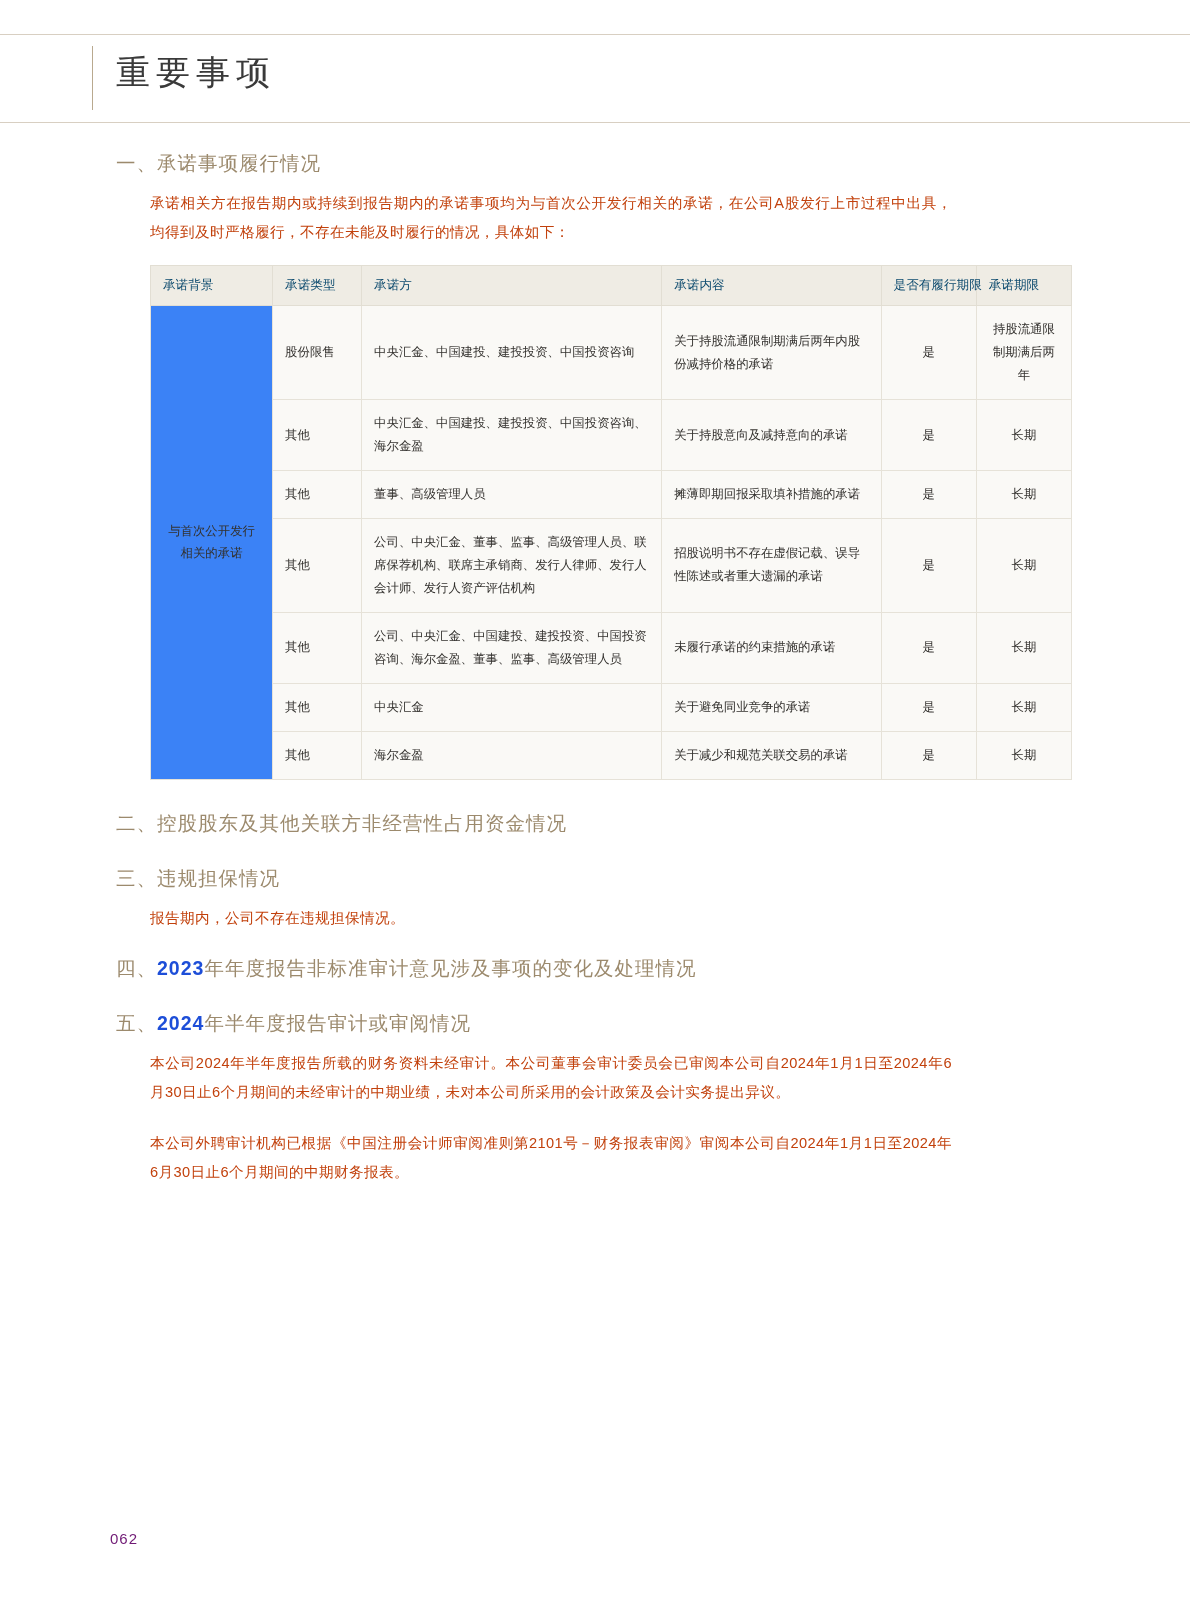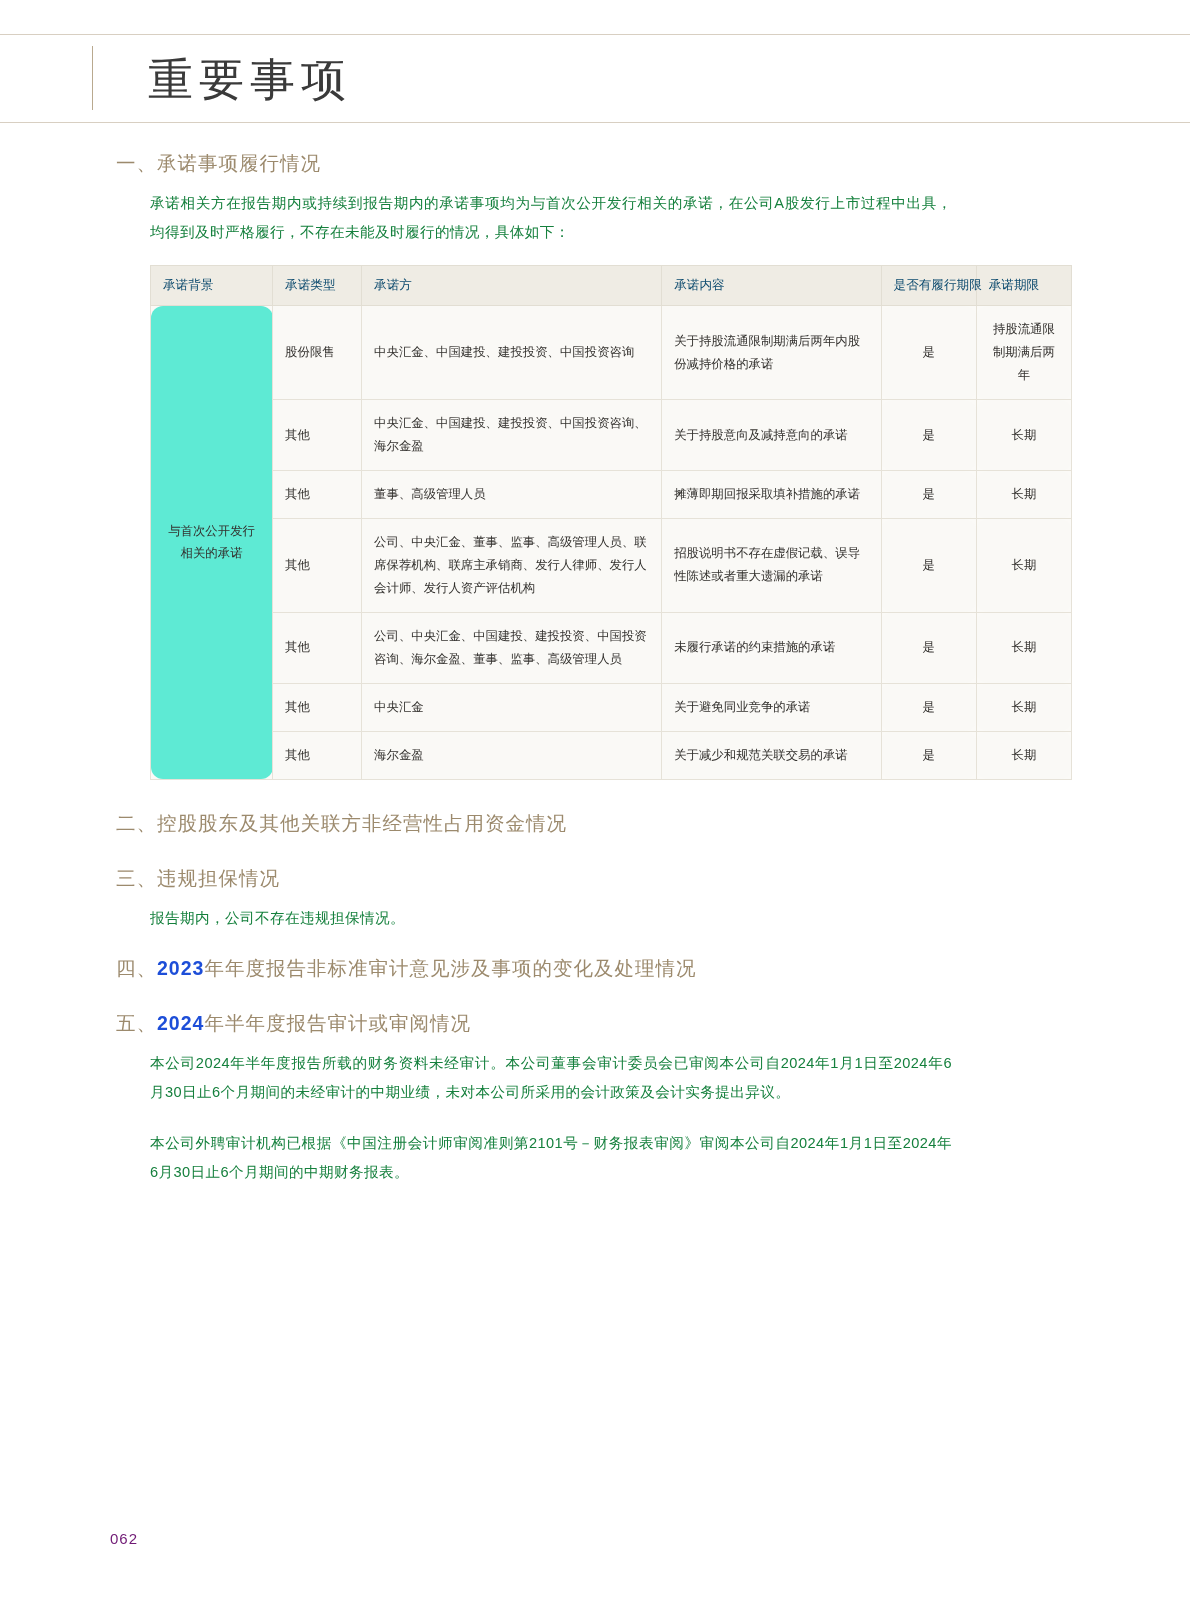--- a/index.html
+++ b/index.html
@@ -42,26 +42,25 @@
     left: 92px;
     top: 46px;
     width: 1px;
     height: 64px;
     background: #b9a98f;
   }
   .header-title {
     position: absolute;
     left: 116px;
     top: 50px;
-    font-size: 45px;
+    font-size: 34px;
     letter-spacing: 6px;
     color: #3a3a3a;
     font-family: Liberation Serif, serif;
     font-weight: 400;
-    margin-left: 32px;
   }
 
   
   .content {
     position: absolute;
     left: 0;
     top: 150px;
     width: 1070px;
   }
 
@@ -74,21 +73,21 @@
     font-weight: 400;
   }
   .section-heading .bold-num {
     font-weight: 700;
     color: #1d4ed8;
   }
 
   .para {
     font-size: 14.6px;
     line-height: 2.0;
-    color: #15803d;
+    color: #c2410c;
     margin: 0 0 6px 0;
     padding: 0 118px 0 150px;
     text-align: justify;
     letter-spacing: 0.4px;
   }
 
   .spacer-sm { height: 16px; }
   .spacer-md { height: 30px; }
 
   
@@ -115,23 +114,23 @@
     white-space: nowrap;
   }
   table.commit td {
     padding: 12px 12px;
     border: 1px solid #e6e2d8;
     vertical-align: middle;
     line-height: 1.85;
     background: #faf9f6;
   }
   table.commit td.bg-alt {
-    background: #5eead4;
-  }
-  td.c-center { text-align: center; border-radius: 12px; }
+    background: #3b82f6;
+  }
+  td.c-center { text-align: center; }
   .col-bg   { width: 118px; }
   .col-type { width: 86px; }
   .col-party{ width: 290px; }
   .col-cont { width: 212px; }
   .col-has  { width: 92px; }
   .col-term { width: 92px; }
 
   
   .page-number {
     position: absolute;

